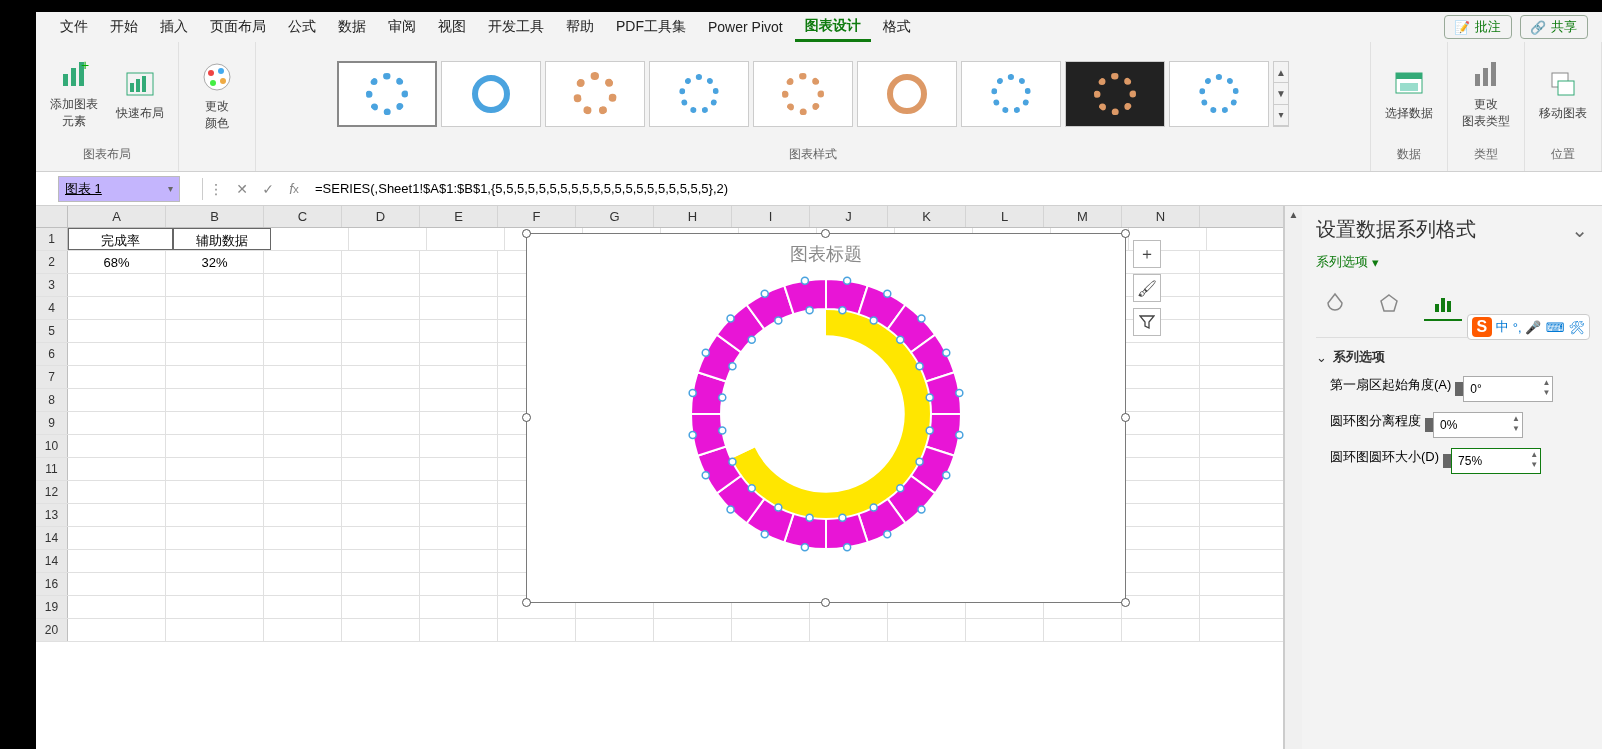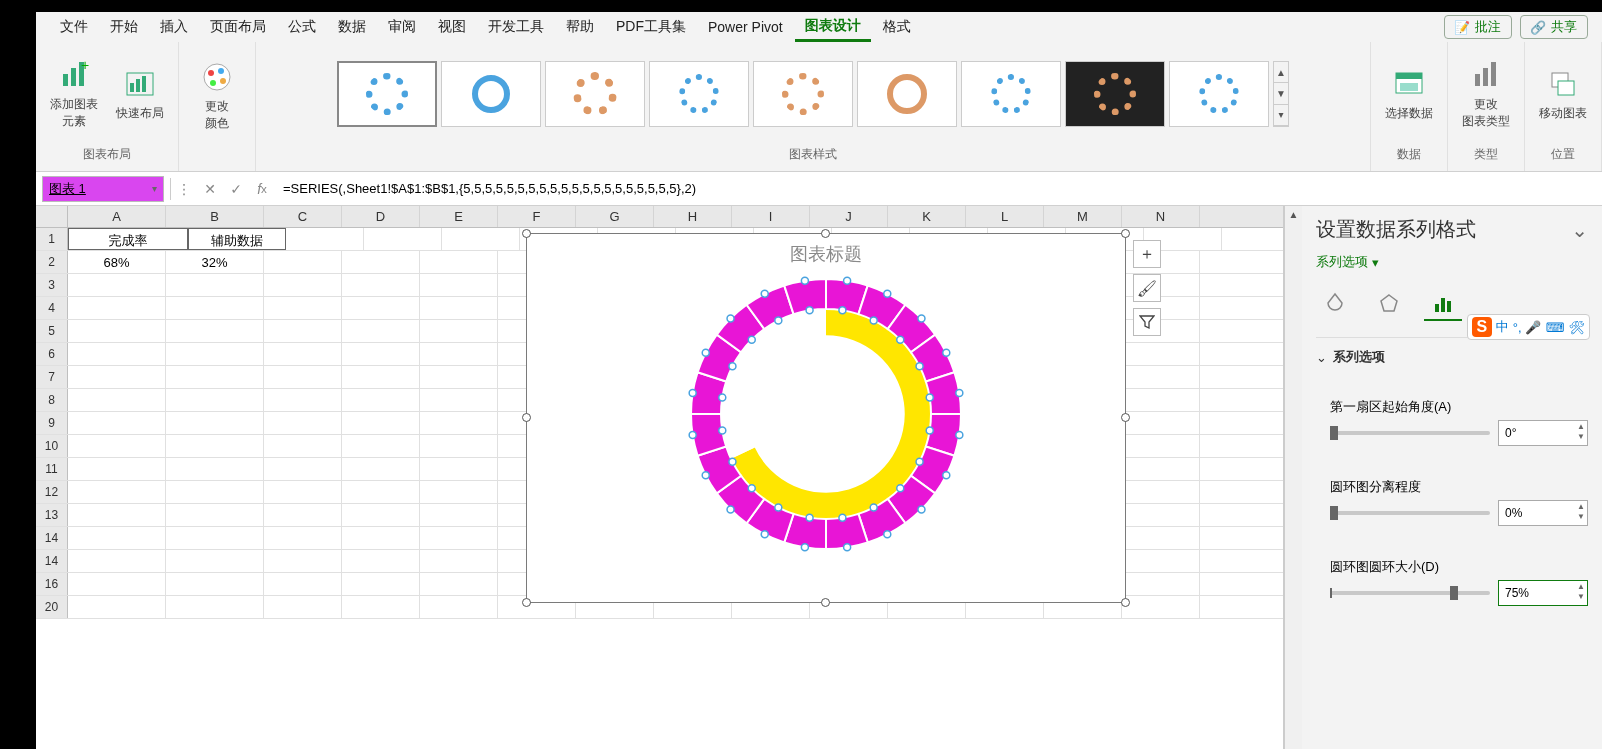--- a/index.html
+++ b/index.html
@@ -21,21 +21,21 @@
 .icon-box{width:34px;height:34px;display:flex;align-items:center;justify-content:center;}
 .style-gallery{display:flex;gap:4px;align-items:center;}
 .style-thumb{width:100px;height:66px;border:1px solid #ccc;background:#fff;display:flex;align-items:center;justify-content:center;cursor:pointer;position:relative;}
 .style-thumb.sel{border:2px solid #888;}
 .style-thumb.dark{background:#222;}
 .ring{border-radius:50%;}
 .gallery-more{width:16px;height:66px;display:flex;flex-direction:column;border:1px solid #ccc;}
 .gallery-more div{flex:1;display:flex;align-items:center;justify-content:center;font-size:10px;color:#555;border-bottom:1px solid #ccc;cursor:pointer;}
 
 .fbar{height:34px;display:flex;align-items:center;border-bottom:1px solid #d0d0d0;background:#fff;}
-.namebox{width:122px;height:26px;margin:0 6px;border:1px solid #bbb;background:#d946ef;display:flex;align-items:center;padding:0 6px;font-size:13px;position:relative;text-decoration:underline;}
+.namebox{width:122px;height:26px;margin:0 22px;border:1px solid #bbb;background:#c4b5fd;display:flex;align-items:center;padding:0 6px;font-size:13px;position:relative;text-decoration:underline;}
 .namebox::after{content:"▾";position:absolute;right:6px;color:#666;font-size:10px;}
 .fbar-btn{width:26px;height:26px;display:flex;align-items:center;justify-content:center;color:#888;font-size:14px;cursor:pointer;}
 .fbar-input{flex:1;padding:0 8px;font-size:13px;height:26px;display:flex;align-items:center;}
 
 .main{flex:1;display:flex;min-height:0;}
 .sheet-wrap{flex:1;display:flex;flex-direction:column;min-width:0;border-right:1px solid #ccc;}
 .colhdr{height:22px;display:flex;background:#e8e8e8;border-bottom:1px solid #bfbfbf;}
 .corner{width:32px;border-right:1px solid #bfbfbf;background:#e8e8e8;}
 .ch{width:78px;border-right:1px solid #d4d4d4;text-align:center;font-size:13px;color:#333;line-height:22px;}
 .rows{flex:1;position:relative;overflow:hidden;background:#fff;}
@@ -54,21 +54,21 @@
 .side-btn{width:28px;height:28px;border:1px solid #bbb;background:#fff;display:flex;align-items:center;justify-content:center;font-size:16px;color:#444;cursor:pointer;}
 
 .pane{width:300px;background:#f3f3f3;display:flex;flex-direction:column;padding:10px 14px;gap:10px;font-size:13px;}
 .pane-title{font-size:20px;color:#333;display:flex;align-items:center;}
 .pane-title .chev{margin-left:auto;color:#666;cursor:pointer;}
 .pane-sub{color:#0f7b0f;font-size:13px;display:flex;align-items:center;gap:4px;}
 .pane-tabs{display:flex;gap:16px;margin:6px 0;}
 .pane-tab{width:38px;height:34px;display:flex;align-items:center;justify-content:center;cursor:pointer;border-bottom:2px solid transparent;}
 .pane-tab.active{border-bottom:2px solid #0f7b0f;}
 .section-hd{display:flex;align-items:center;gap:6px;color:#333;font-size:13px;cursor:pointer;}
-.opt{margin-left:14px;display:flex;flex-direction:column;gap:4px;margin-top:22px;}
+.opt{margin-left:14px;display:flex;flex-direction:row;gap:4px;}
 .opt-row{display:flex;align-items:center;gap:8px;}
 .slider{flex:1;height:4px;background:#c8c8c8;position:relative;border-radius:2px;}
 .slider .tk{position:absolute;width:2px;height:10px;background:#666;top:-3px;}
 .slider .thumb{position:absolute;width:8px;height:14px;background:#666;top:-5px;cursor:pointer;}
 .spin{width:90px;height:26px;border:1px solid #aaa;background:#fff;display:flex;align-items:center;padding:0 6px;font-size:12px;position:relative;}
 .spin.sel{border:1px solid #0f7b0f;}
 .spin .arrows{position:absolute;right:2px;top:1px;font-size:8px;line-height:10px;color:#666;display:flex;flex-direction:column;cursor:pointer;}
 
 .ime{position:absolute;right:12px;top:314px;display:flex;align-items:center;gap:4px;background:#fff;border:1px solid #ccc;padding:2px 4px;border-radius:4px;}
 .ime .logo{width:20px;height:20px;background:#ff5a00;color:#fff;font-weight:bold;border-radius:4px;text-align:center;line-height:20px;}
@@ -263,21 +263,21 @@
         <div class="ch">J</div>
         <div class="ch">K</div>
         <div class="ch">L</div>
         <div class="ch">M</div>
         <div class="ch">N</div>
       </div>
       <div class="rows" id="rows">
 
         <div class="row">
             <div class="rh">1</div>
-            <div class="cell hdr" style="width: 120px;">完成率</div>
+            <div class="cell hdr" style="width: 105px;">完成率</div>
             <div class="cell hdr" style="width: 98px;">辅助数据</div>
             <div class="cell"></div>
             <div class="cell"></div>
             <div class="cell"></div>
             <div class="cell"></div>
             <div class="cell"></div>
             <div class="cell"></div>
             <div class="cell"></div>
             <div class="cell"></div>
             <div class="cell"></div>
@@ -518,20 +518,37 @@
             <div class="cell"></div>
             <div class="cell"></div>
             <div class="cell"></div>
             <div class="cell"></div>
             <div class="cell"></div>
             <div class="cell"></div>
             <div class="cell"></div>
           </div>
           <div class="row">
             <div class="rh">16</div>
+            <div class="cell" style="width: 98px;"></div>
+            <div class="cell" style="width: 98px;"></div>
+            <div class="cell"></div>
+            <div class="cell"></div>
+            <div class="cell"></div>
+            <div class="cell"></div>
+            <div class="cell"></div>
+            <div class="cell"></div>
+            <div class="cell"></div>
+            <div class="cell"></div>
+            <div class="cell"></div>
+            <div class="cell"></div>
+            <div class="cell"></div>
+            <div class="cell"></div>
+          </div>
+          <div class="row">
+            <div class="rh">19</div>
             <div class="cell" style="width: 98px;"></div>
             <div class="cell" style="width: 98px;"></div>
             <div class="cell"></div>
             <div class="cell"></div>
             <div class="cell"></div>
             <div class="cell"></div>
             <div class="cell"></div>
             <div class="cell"></div>
             <div class="cell"></div>
             <div class="cell"></div>

